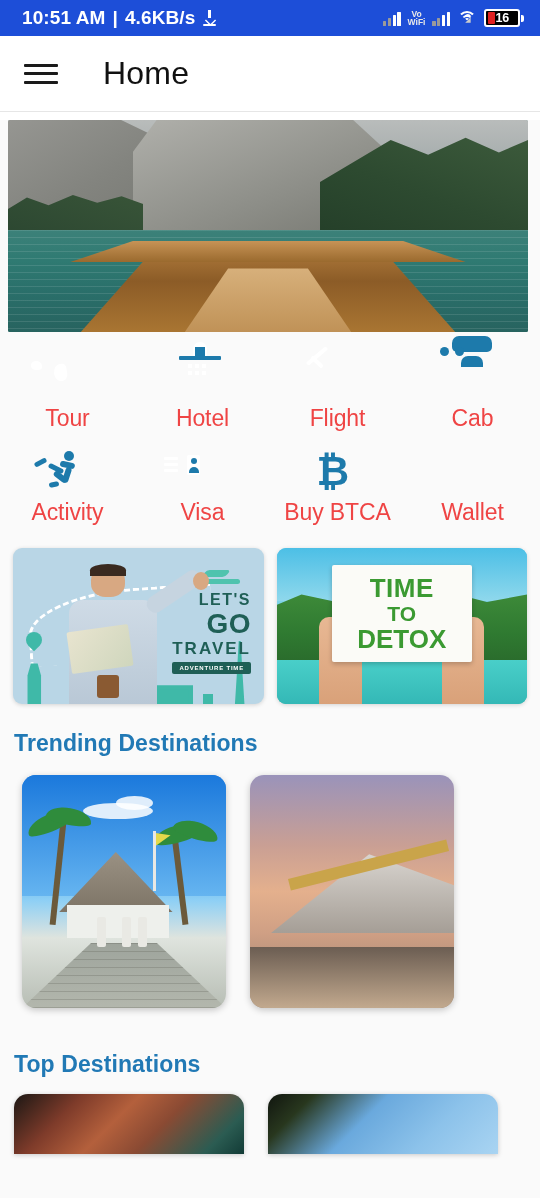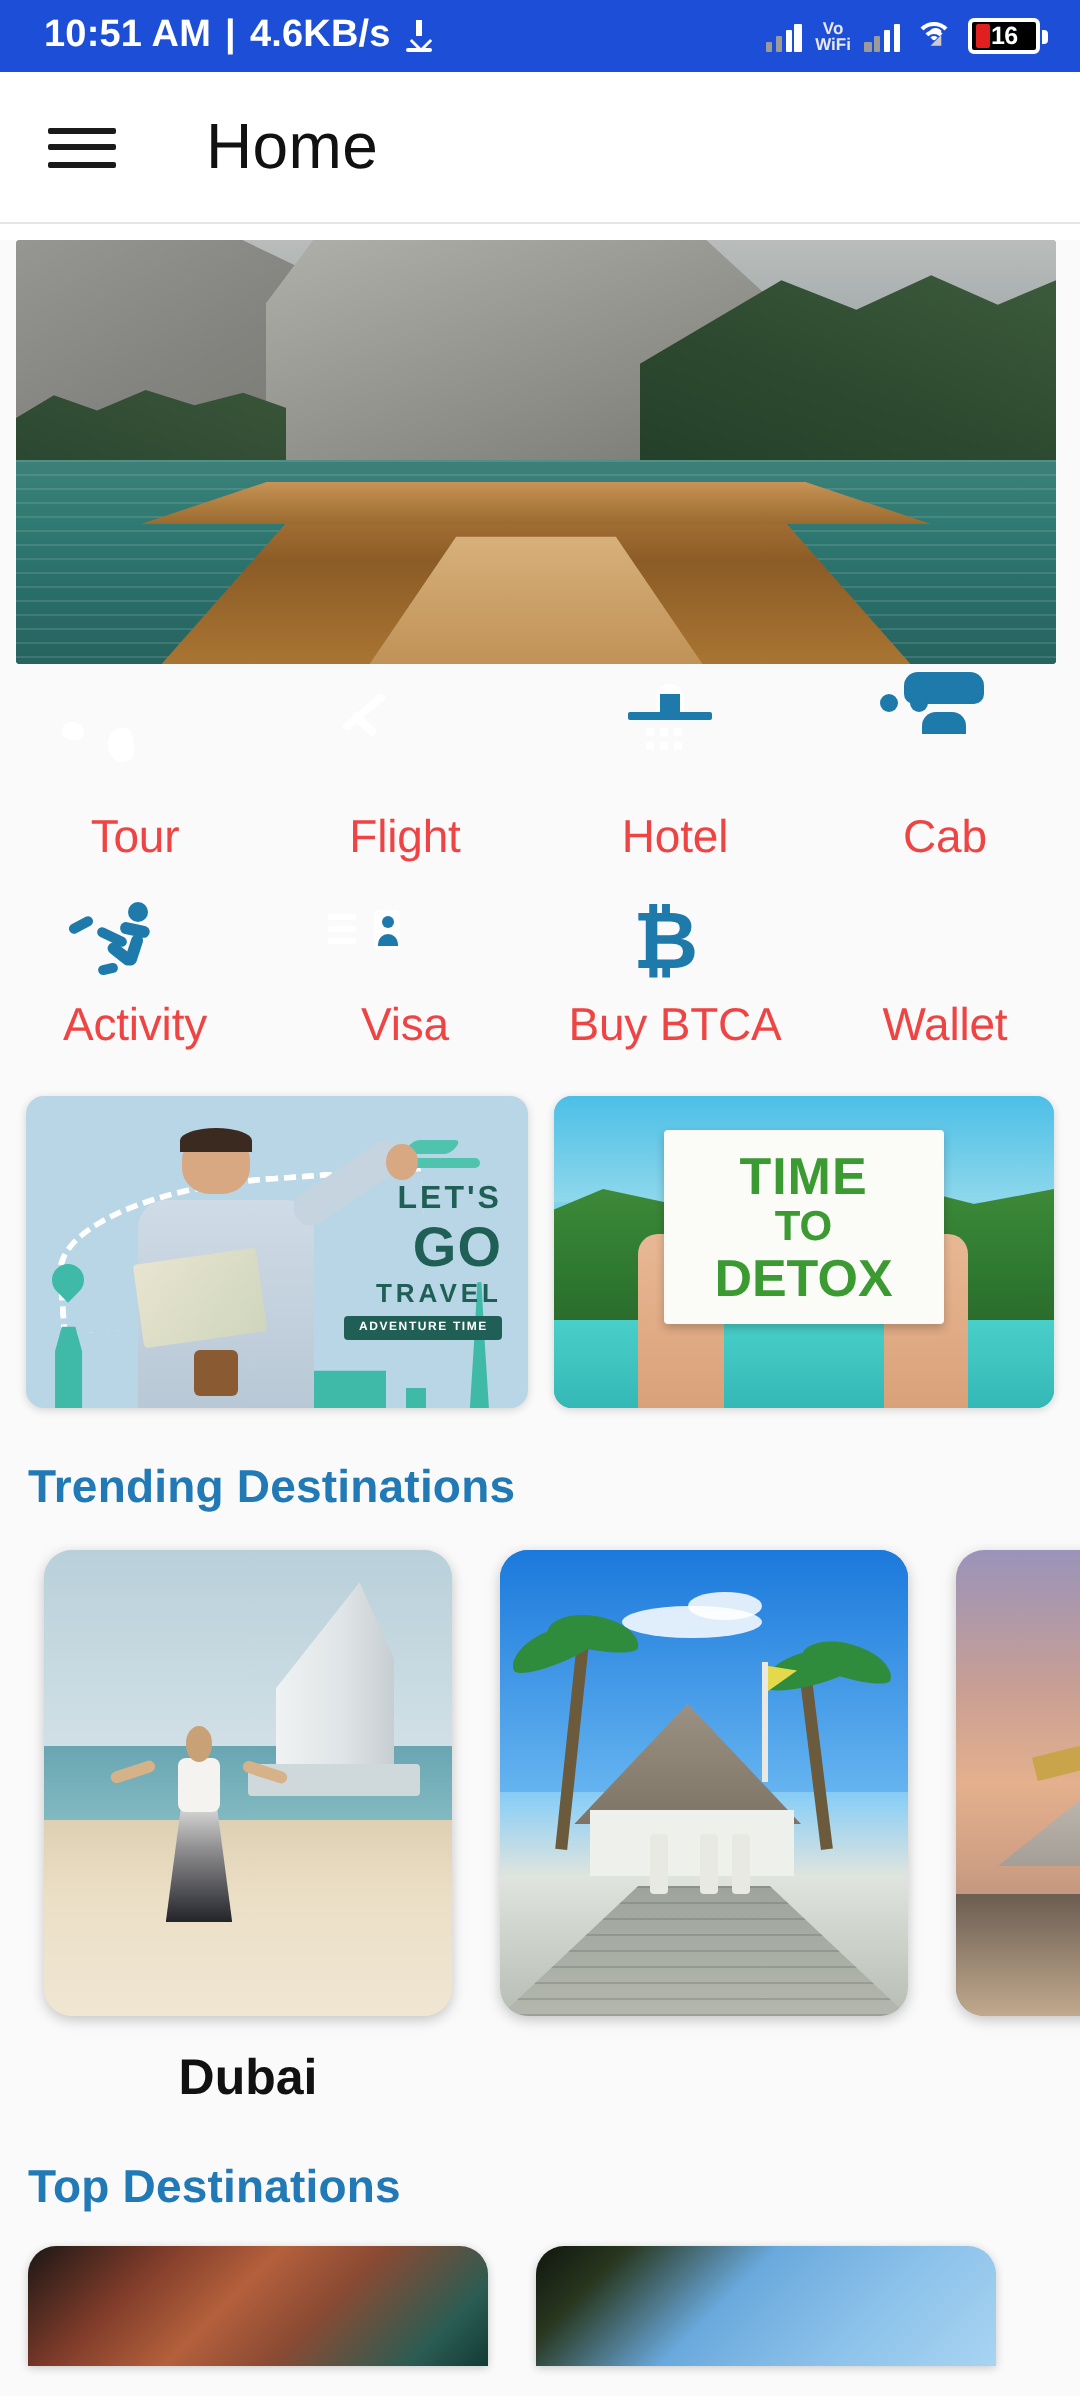--- a/index.html
+++ b/index.html
@@ -213,21 +213,21 @@
     background:#4fc3ae; border-radius:3px; }
   .pt-plane:after{ content:""; position:absolute; left:20px; top:0; width:24px; height:7px;
     background:#4fc3ae; border-radius:3px; transform:skewX(-38deg); }
   .pt-dash{ position:absolute; left:6%; top:26%; width:74%; height:46%;
     border-top:3px dashed #fff; border-left:3px dashed #fff;
     border-radius:58% 0 0 0; border-right:none; border-bottom:none; transform:rotate(-4deg); }
   .pt-txt{ position:absolute; right:5%; top:28%; text-align:right; color:#1f5f56;
     font-weight:bold; line-height:1; }
   .pt-txt .t1{ font-size:16px; letter-spacing:1.5px; }
   .pt-txt .t2{ font-size:28px; letter-spacing:.5px; margin:2px 0; }
-  .pt-txt .t3{ font-size:13px; letter-spacing:2px; }
+  .pt-txt .t3{ font-size:17px; letter-spacing:2px; }
   .pt-badge{ display:inline-block; margin-top:5px; background:#1f5f56; color:#fff;
     font-size:6px; letter-spacing:.8px; padding:3px 7px; border-radius:2px; }
 
   .promo-detox{ background:linear-gradient(180deg,#57c4e8 0%,#7fd3ea 34%,#3fb9b0 66%,#2fa8a2 100%); }
   .pd-sky{ position:absolute; left:0; right:0; top:0; height:34%;
     background:linear-gradient(180deg,#4cbfe6,#8fd8ec); }
   .pd-green{ position:absolute; left:0; right:0; top:26%; height:48%;
     background:linear-gradient(180deg,#3f8c3a 0%,#2f7a31 60%,#2a6b2c 100%);
     clip-path:polygon(0 22%,10% 8%,24% 18%,38% 4%,54% 16%,70% 6%,84% 18%,100% 8%,100% 100%,0 100%);}
   .pd-sea{ position:absolute; left:0; right:0; bottom:0; height:28%;
@@ -393,28 +393,28 @@
     </div>
   </div>
 
   <div class="grid">
     <div class="grow">
       <div class="gcell">
         <span class="ic"><span class="ic-globe"></span></span>
         <span class="lbl">Tour</span>
       </div>
       <div class="gcell">
-        <span class="ic"><span class="ic-flight"></span></span>
-        <span class="lbl">Flight</span>
-      </div>
-      <div class="gcell">
         <span class="ic">
           <span class="ic-hotel"><i class="top"></i><i class="win"></i><i class="door"></i><i class="door2"></i></span>
         </span>
         <span class="lbl">Hotel</span>
+      </div>
+      <div class="gcell">
+        <span class="ic"><span class="ic-flight"></span></span>
+        <span class="lbl">Flight</span>
       </div>
       <div class="gcell">
         <span class="ic">
           <span class="ic-cab"><i class="roof"></i><i class="body"></i><i class="stripe"></i><i class="w1"></i><i class="w2"></i></span>
         </span>
         <span class="lbl">Cab</span>
       </div>
     </div>
     <div class="grow">
       <div class="gcell">
@@ -480,37 +480,20 @@
         <div class="s1">TIME</div>
         <div class="s2">TO</div>
         <div class="s3">DETOX</div>
       </div>
     </div>
   </div>
 
   <div class="sec-title">Trending Destinations</div>
   <div class="rail">
 
-    <div class="dcard">
-      <div class="thumb dubai">
-        <div class="sky"></div>
-          <div class="sea"></div>
-          <div class="sand"></div>
-        <div class="burj"></div>
-        <div class="burj-base"></div>
-        <div class="woman">
-          <i class="a1"></i>
-            <i class="a2"></i>
-            <i class="sk"></i>
-            <i class="tp"></i>
-            <i class="hd"></i>
-        </div>
-      </div>
-      <div class="nm">Dubai</div>
-    </div>
 
     <div class="dcard">
       <div class="thumb maldives">
         <div class="sky"></div>
         <div class="cloud c1"></div>
           <div class="cloud c2"></div>
         <div class="palm p1"></div>
           <div class="palm p2"></div>
         <div class="fr f1"></div>
           <div class="fr f2"></div>

